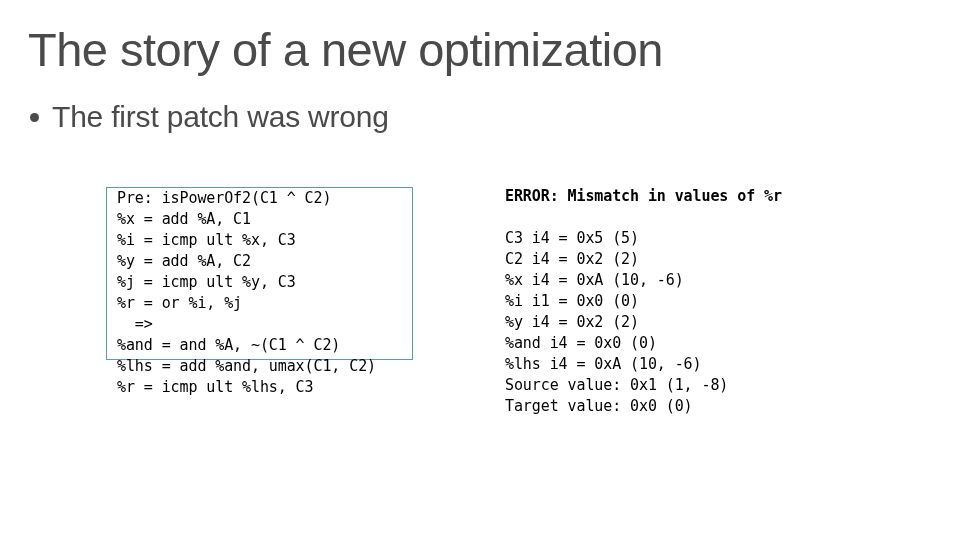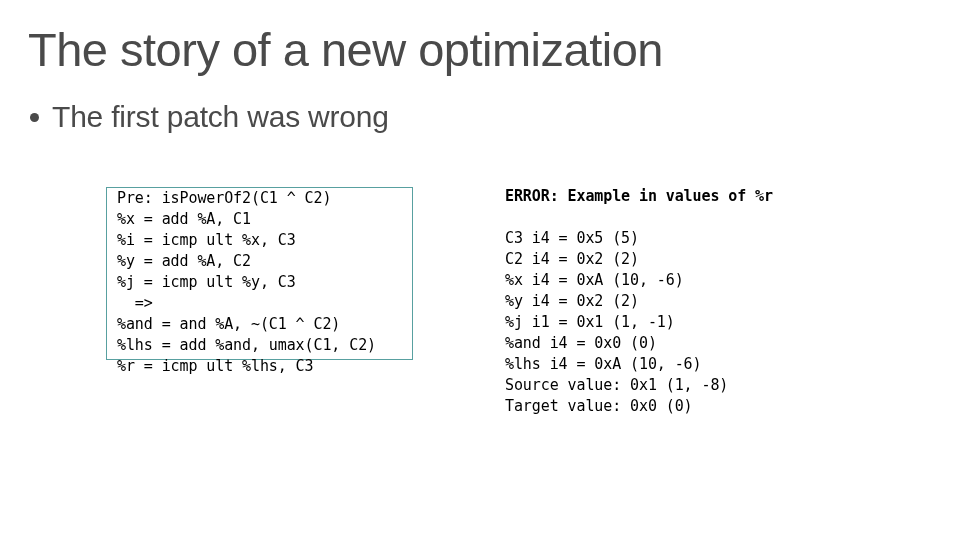--- a/index.html
+++ b/index.html
@@ -111,33 +111,34 @@
   </div>
 
   <div id="slide-title">The story of a new optimization</div>
 
   <div id="code-box">
       <div class="code-line">Pre: isPowerOf2(C1 ^ C2)</div>
       <div class="code-line">%x = add %A, C1</div>
       <div class="code-line">%i = icmp ult %x, C3</div>
       <div class="code-line">%y = add %A, C2</div>
       <div class="code-line">%j = icmp ult %y, C3</div>
+      <div class="code-line">%r = or %i, %j</div>
       <div class="code-line">  =&gt;</div>
       <div class="code-line">%and = and %A, ~(C1 ^ C2)</div>
       <div class="code-line">%lhs = add %and, umax(C1, C2)</div>
       <div class="code-line">%r = icmp ult %lhs, C3</div>
     </div>
 
   <div id="output-col">
-      <div class="out-line bold">ERROR: Example in values of %r</div>
+      <div class="out-line bold">ERROR: Mismatch in values of %r</div>
       <div class="out-line spacer"></div>
       <div class="out-line">C3 i4 = 0x5 (5)</div>
       <div class="out-line">C2 i4 = 0x2 (2)</div>
       <div class="out-line">%x i4 = 0xA (10, -6)</div>
+      <div class="out-line">%i i1 = 0x0 (0)</div>
       <div class="out-line">%y i4 = 0x2 (2)</div>
-      <div class="out-line">%j i1 = 0x1 (1, -1)</div>
       <div class="out-line">%and i4 = 0x0 (0)</div>
       <div class="out-line">%lhs i4 = 0xA (10, -6)</div>
       <div class="out-line">Source value: 0x1 (1, -8)</div>
       <div class="out-line">Target value: 0x0 (0)</div>
     </div>
 
 </div>
 
 </body></html>

